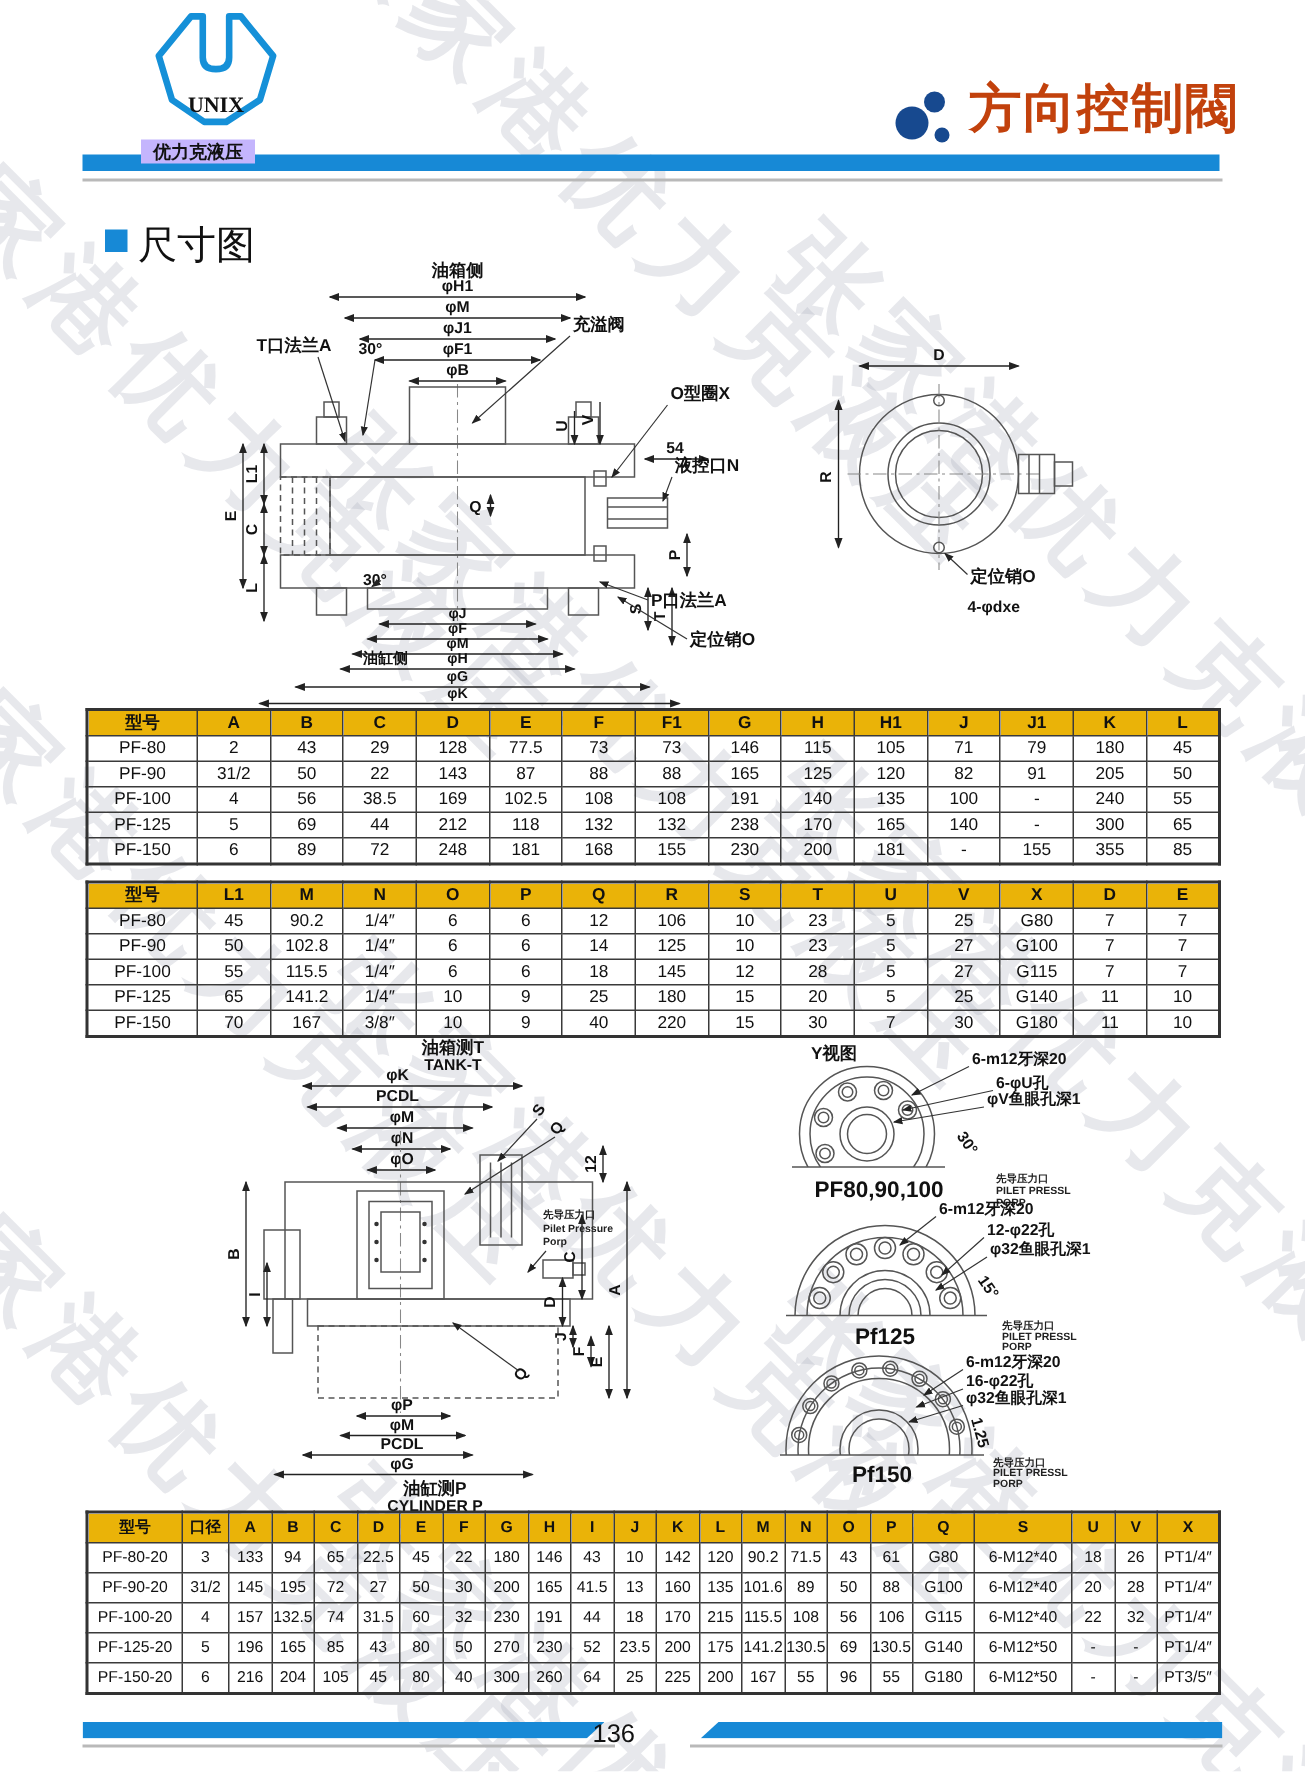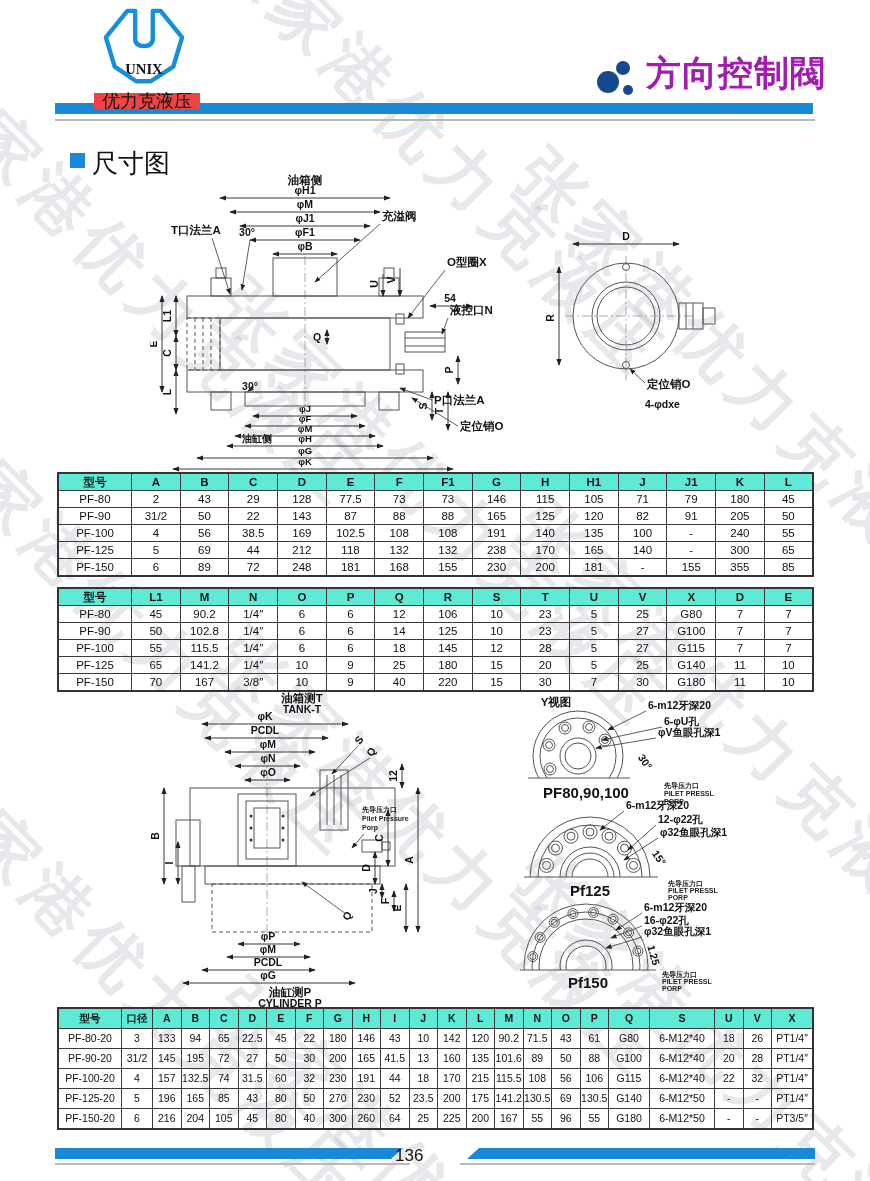--- a/index.html
+++ b/index.html
@@ -3,32 +3,32 @@
 <meta charset="utf-8">
 <style>
   html,body{margin:0;padding:0;background:#fff}
   .page{position:relative;width:870px;height:1181px;background:#fff;overflow:hidden;
         font-family:"Liberation Sans",sans-serif;color:#111}
   .wm{position:absolute;z-index:0;color:rgba(168,174,186,.28);font-weight:bold;font-size:66px;
       letter-spacing:9px;white-space:nowrap;transform:rotate(45deg);transform-origin:left top;
       pointer-events:none}
   .abs{position:absolute;z-index:1}
   
-  .brand-label{font-size:18px;font-weight:normal;background:#ef4444;padding:0 8px;line-height:16px}
+  .brand-label{font-size:12px;font-weight:bold;background:#c4b5fd;padding:0 8px;line-height:16px}
   .blue-bar{background:#1789d6;height:11px}
   .gray-line{background:#b9b9b9;height:2px}
-  .page-title{font-size:35px;font-weight:bold;letter-spacing:1px;color:#a21caf;line-height:38px}
+  .page-title{font-size:35px;font-weight:bold;letter-spacing:1px;color:#c2410c;line-height:38px}
   .section-square{width:15px;height:15px;background:#1789d6}
   .section-title{font-size:26px;font-weight:normal}
   
   .dtable{position:absolute;z-index:1;border-collapse:collapse;table-layout:fixed;width:757px;
           border:2px solid #333}
   .dtable th,.dtable td{border:1px solid #3a3a3a;text-align:center;padding:0;white-space:nowrap;
           overflow:hidden}
-  .dtable th{background:#5eead4;font-weight:bold}
+  .dtable th{background:#eab308;font-weight:bold}
   #t1 th,#t1 td,#t2 th,#t2 td{height:16px;line-height:16px;font-size:11.5px}
   #t3 th,#t3 td{height:19px;line-height:19px;font-size:10.5px}
   #t1 th:first-child,#t2 th:first-child{width:72px}
   #t3 th:nth-child(1){width:62px}
   #t3 th:nth-child(2){width:30px}
   #t3 th:nth-child(19){width:40px}
   #t3 th:nth-child(20){width:64px}
   #t3 th:nth-child(23){width:40px}
   
   svg text{font-family:"Liberation Sans",sans-serif}

